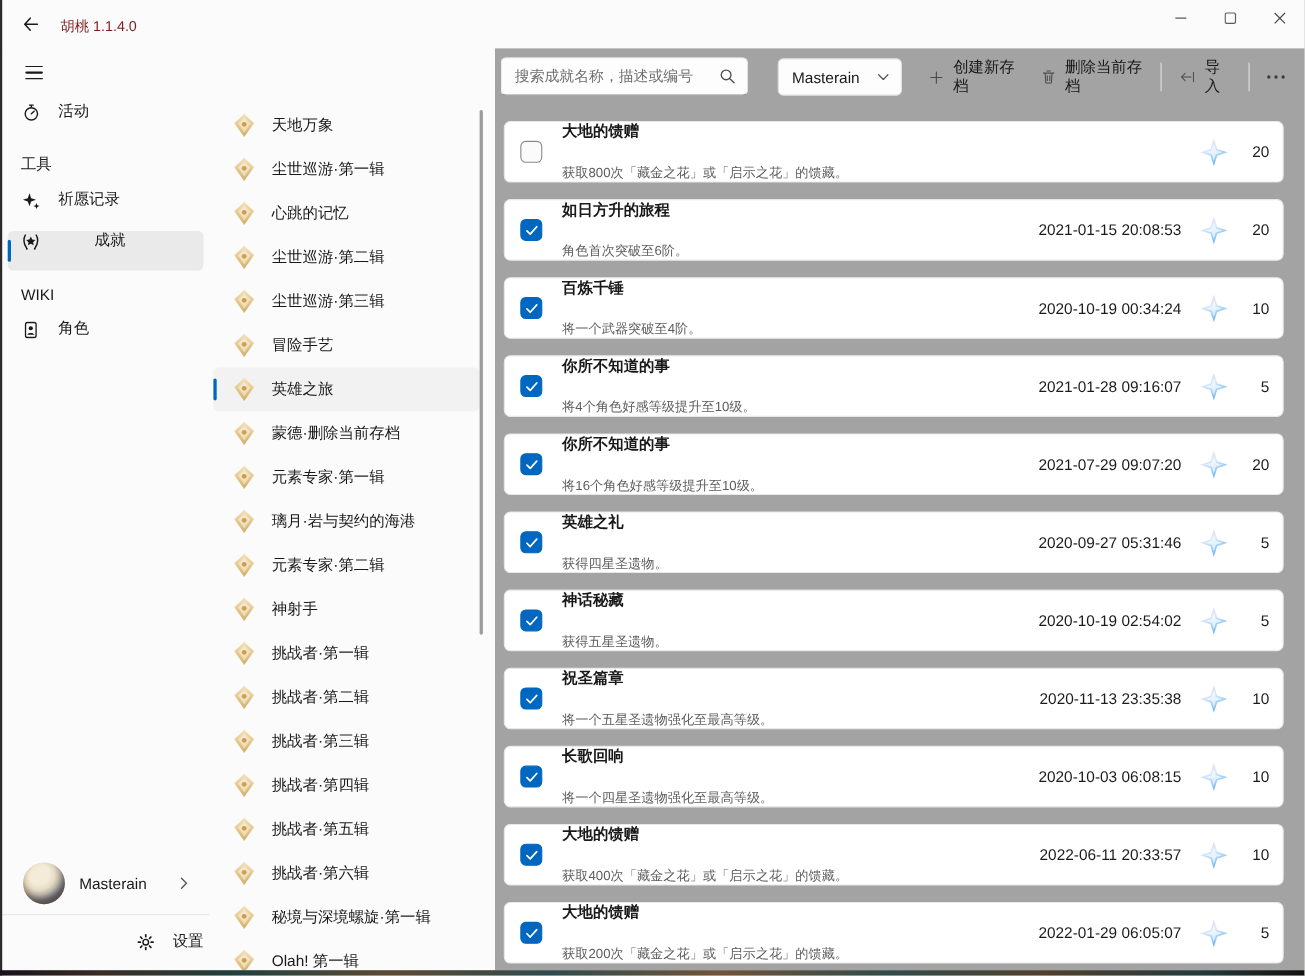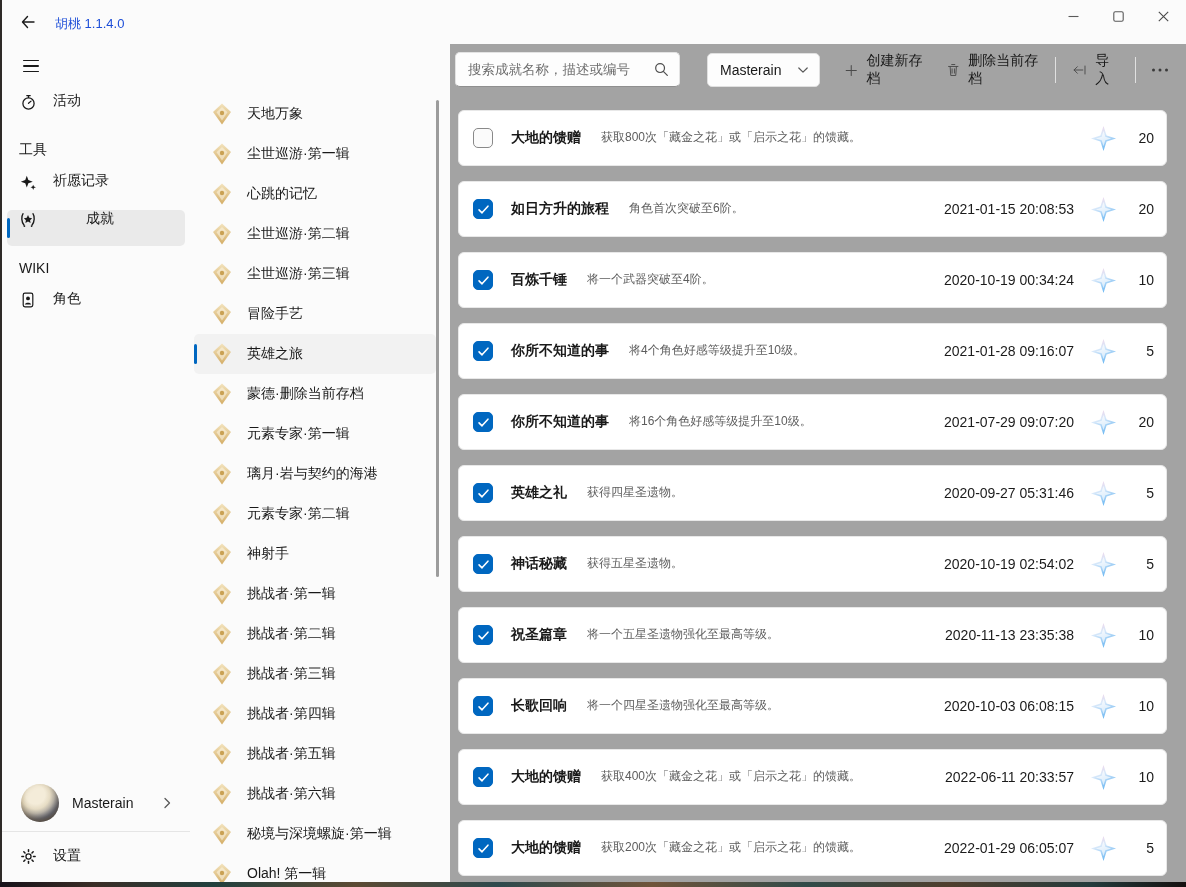--- a/index.html
+++ b/index.html
@@ -12,21 +12,21 @@
 
   
   .win-edge-left { position:absolute; left:0; top:0; bottom:0; width:2px; background:#2e2a28; z-index:60; }
   .bottom-strip { position:absolute; left:0; bottom:0; right:0; height:5px; z-index:60;
     background:linear-gradient(90deg,#171219,#3a2d26 8%,#21403e 18%,#5c4a33 30%,#2e4a4d 42%,#70543a 55%,#314b49 68%,#503f2e 80%,#243b3c 92%,#15100f); }
 
   
   .titlebar { position:absolute; top:0; left:0; right:0; height:44px; background:#fbfbfb; }
   .back-btn { position:absolute; left:13px; top:9px; width:30px; height:26px; border-radius:5px;
     display:flex; align-items:center; justify-content:center; }
-  .app-title { position:absolute; left:55px; top:15px; font-size:13px; color:#1d4ed8; }
+  .app-title { position:absolute; left:55px; top:15px; font-size:13px; color:#7f1d1d; }
   .win-controls { position:absolute; right:0; top:0; display:flex; }
   .win-btn { width:45px; height:32px; display:flex; align-items:center; justify-content:center; }
 
   
   .sidebar { position:absolute; left:2px; top:44px; bottom:5px; width:188px; background:#fbfbfb; }
   .hamburger { margin:6px 0 10px 14px; width:32px; height:32px; border-radius:5px;
     display:flex; flex-direction:column; justify-content:center; gap:4px; padding-left:7px; }
   .hamburger i { display:block; width:16px; height:1.6px; background:#191919; border-radius:1px; }
   .nav-item { position:relative; height:36px; margin:2px 5px; border-radius:5px;
     display:flex; padding-left:11px; font-size:14px; cursor:default; }
@@ -35,21 +35,21 @@
   .nav-item.selected::before { content:""; position:absolute; left:0; top:8px; width:3px; height:20px;
     border-radius:2px; background:#0067C0; }
   .nav-section { height:40px; display:flex; align-items:center; padding-left:17px; font-size:14px; color:#191919; }
   .sidebar-footer { position:absolute; left:0; right:0; bottom:0; }
   .user-item { display:flex; align-items:center; height:52px; padding:0 12px 0 14px; margin:0 5px 2px 5px; border-radius:5px; }
   .avatar { width:38px; height:38px; border-radius:50%; margin-right:13px;
     background:radial-gradient(circle at 38% 28%, #f4ecd9 0 26%, #e6dcc4 40%, #b9b3a8 52%, #5a5e6e 68%, #2d3040 88%, #23242f 100%);
     box-shadow:inset 0 -3px 6px rgba(120,90,40,.45); }
   .user-name { font-size:14px; flex:1; }
   .footer-divider { height:1px; background:#e5e5e5; margin:0 0 6px 0; }
-  .settings-item { display:flex; align-items:center; height:36px; margin:0 5px 8px 5px; padding-left:11px; border-radius:5px; font-size:14px; }
+  .settings-item { display:flex; align-items:center; height:36px; margin:0 5px 8px 5px; padding-left:11px; border-radius:5px; font-size:14px;justify-content:flex-end; }
   .settings-item .nicon { width:20px; height:20px; margin-right:15px; display:flex; align-items:center; justify-content:center; }
 
   
   .catpanel { position:absolute; left:190px; top:44px; bottom:5px; width:260px; background:#fbfbfb; overflow:hidden; }
   .catlist { padding-top:50px; }
   .cat-item { position:relative; height:40px; margin:0 14px 0 4px; border-radius:5px;
     display:flex; align-items:center; padding-left:16px; font-size:14px; }
   .cat-item .cicon { width:24px; height:24px; margin-right:13px; }
   .cat-item.selected { background:#f2f2f2; }
   .cat-item.selected::before { content:""; position:absolute; left:0; top:10px; width:3px; height:20px;
@@ -73,21 +73,21 @@
 
   
   .achlist { position:absolute; top:56px; left:0; right:0; bottom:0; overflow:hidden; padding-top:10px; }
   .ach-card { display:flex; align-items:center; height:56px; margin:0 19px 15px 8px;
     background:#fff; border:1px solid #e8e8e8; border-radius:6px; padding:0 12px 0 14px; }
   .checkbox { width:20px; height:20px; border:1px solid #898989; border-radius:5px; background:#fbfbfb;
     margin-right:18px; flex:none; display:flex; align-items:center; justify-content:center; }
   .checkbox svg { display:none; }
   .ach-card.checked .checkbox { background:#0067C0; border-color:#0067C0; }
   .ach-card.checked .checkbox svg { display:block; }
-  .ach-text { display:flex; gap:20px; min-width:0; }
+  .ach-text { display:flex; flex-direction:column; gap:20px; min-width:0; }
   .ach-title { font-size:14px; font-weight:600; color:#191919; white-space:nowrap; }
   .ach-desc { font-size:12px; color:#5d5d5d; white-space:nowrap; }
   .ach-date { margin-left:auto; font-size:14px; color:#1b1b1b; white-space:nowrap; }
   .gem { width:27px; height:27px; margin:0 13px 0 16px; flex:none; }
   .ach-reward { width:24px; text-align:right; font-size:14px; color:#1b1b1b; flex:none; }
 </style>
 </head>
 <body>
 
 <div class="win-edge-left"></div>

